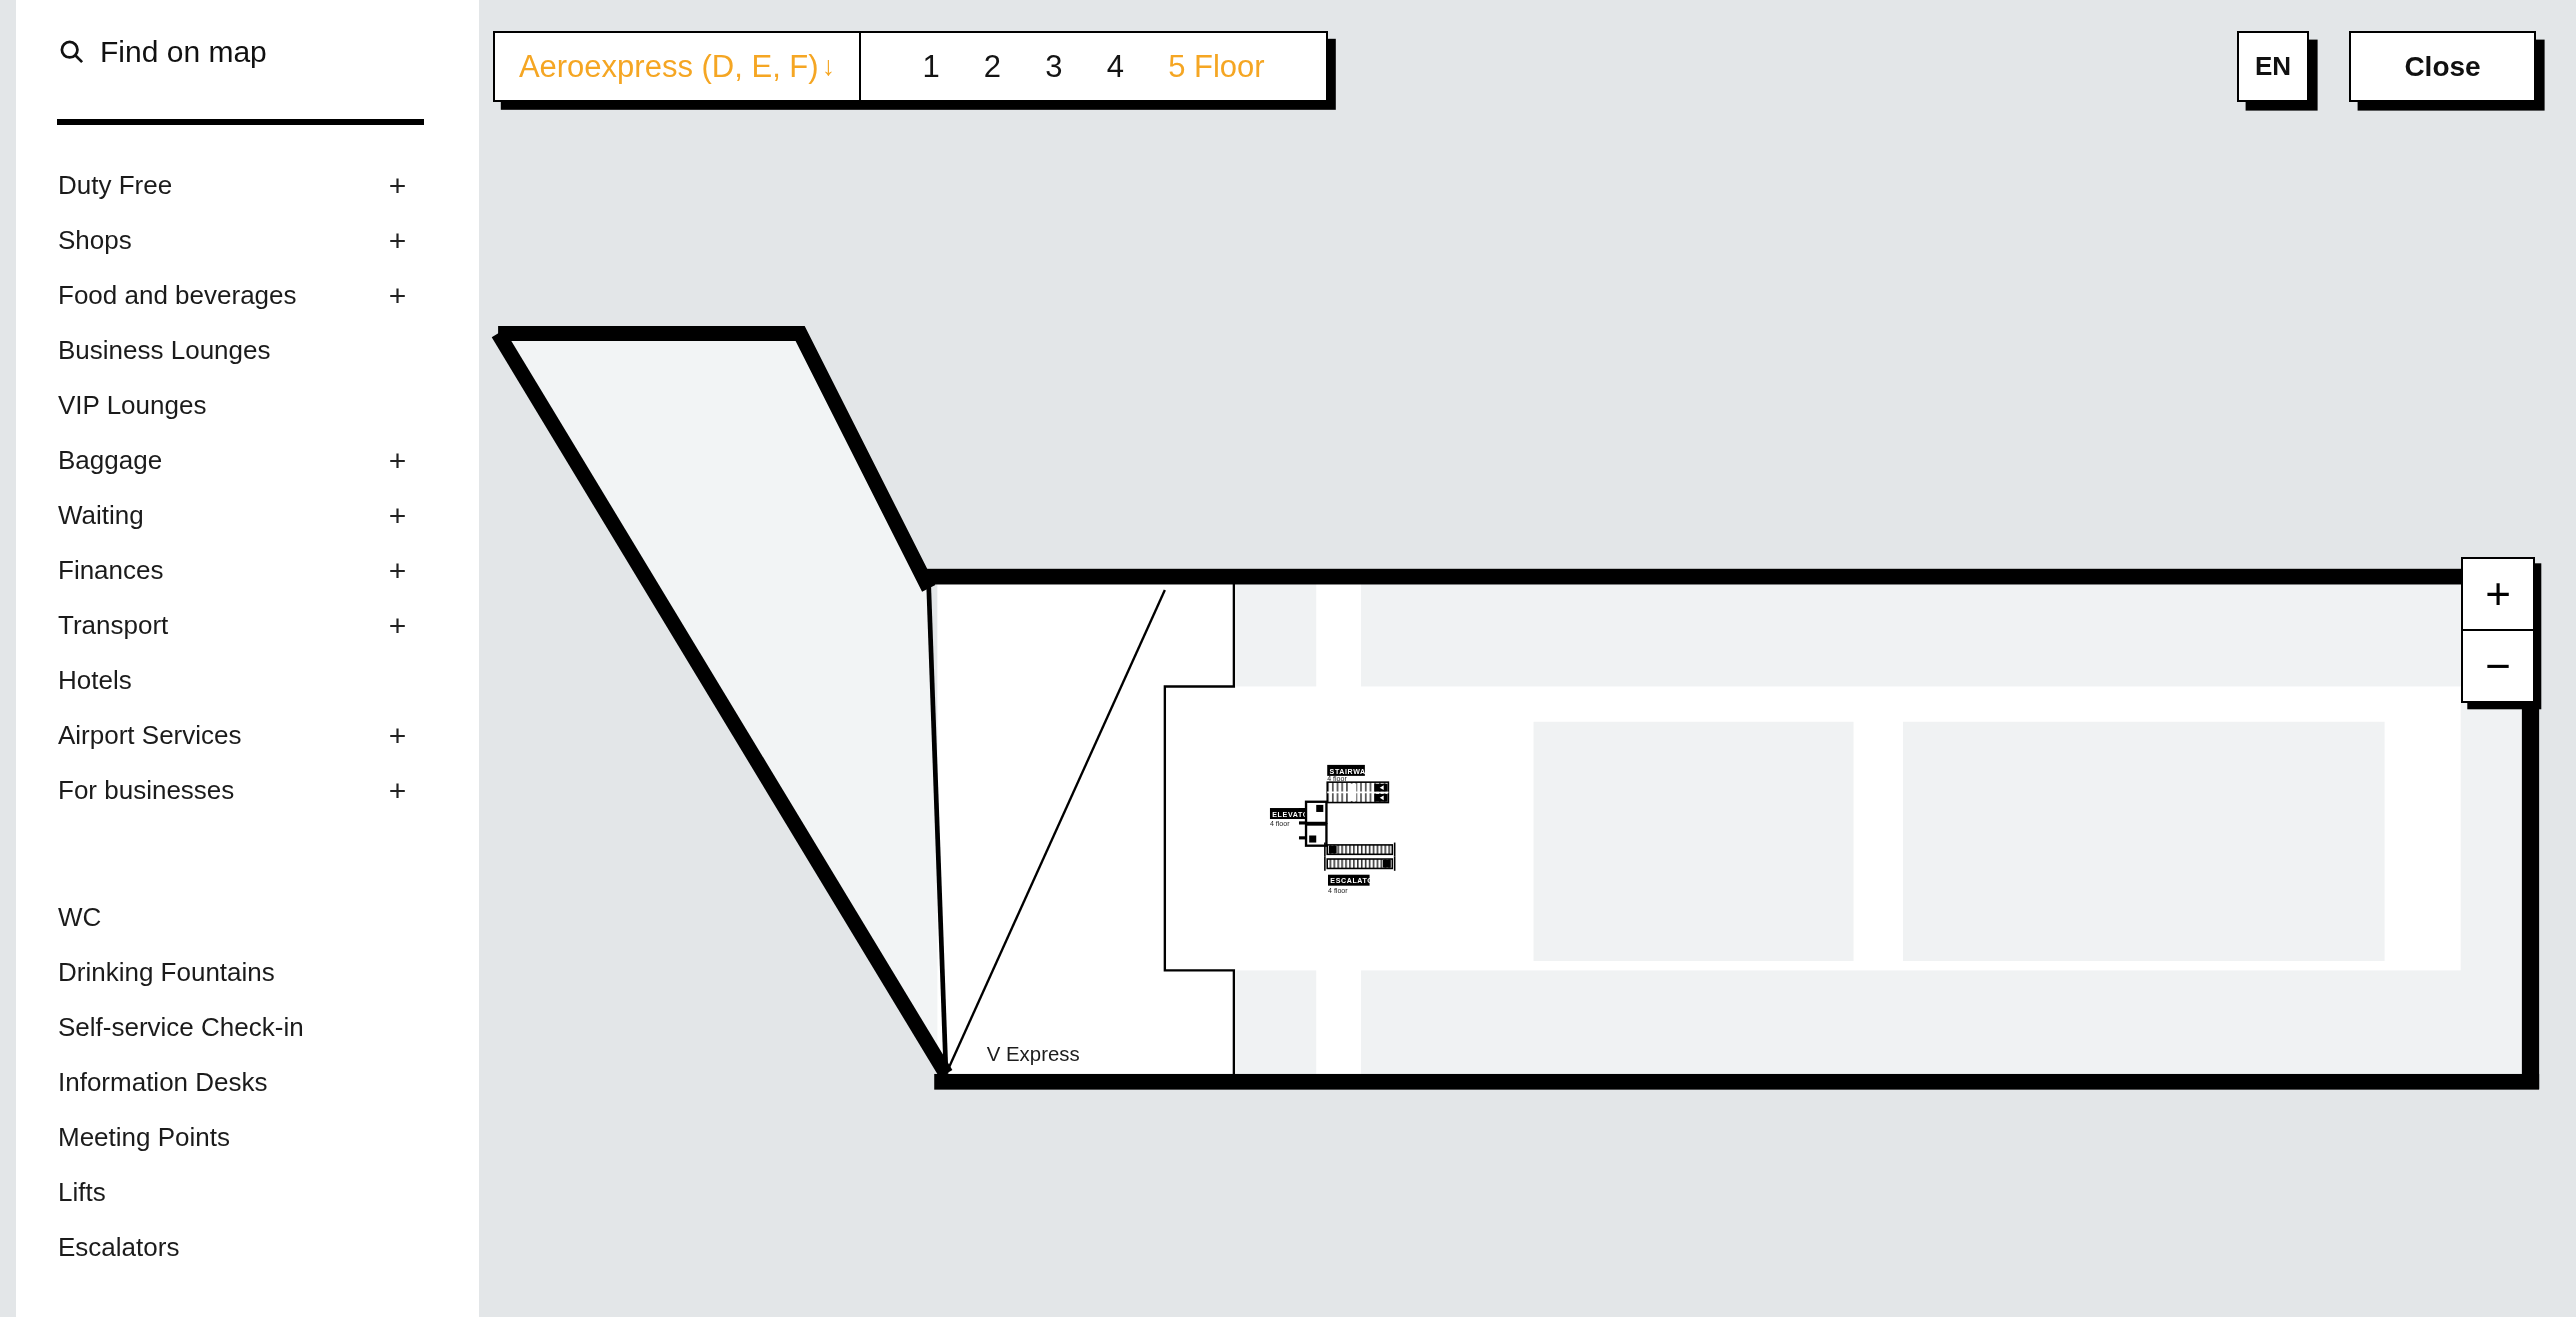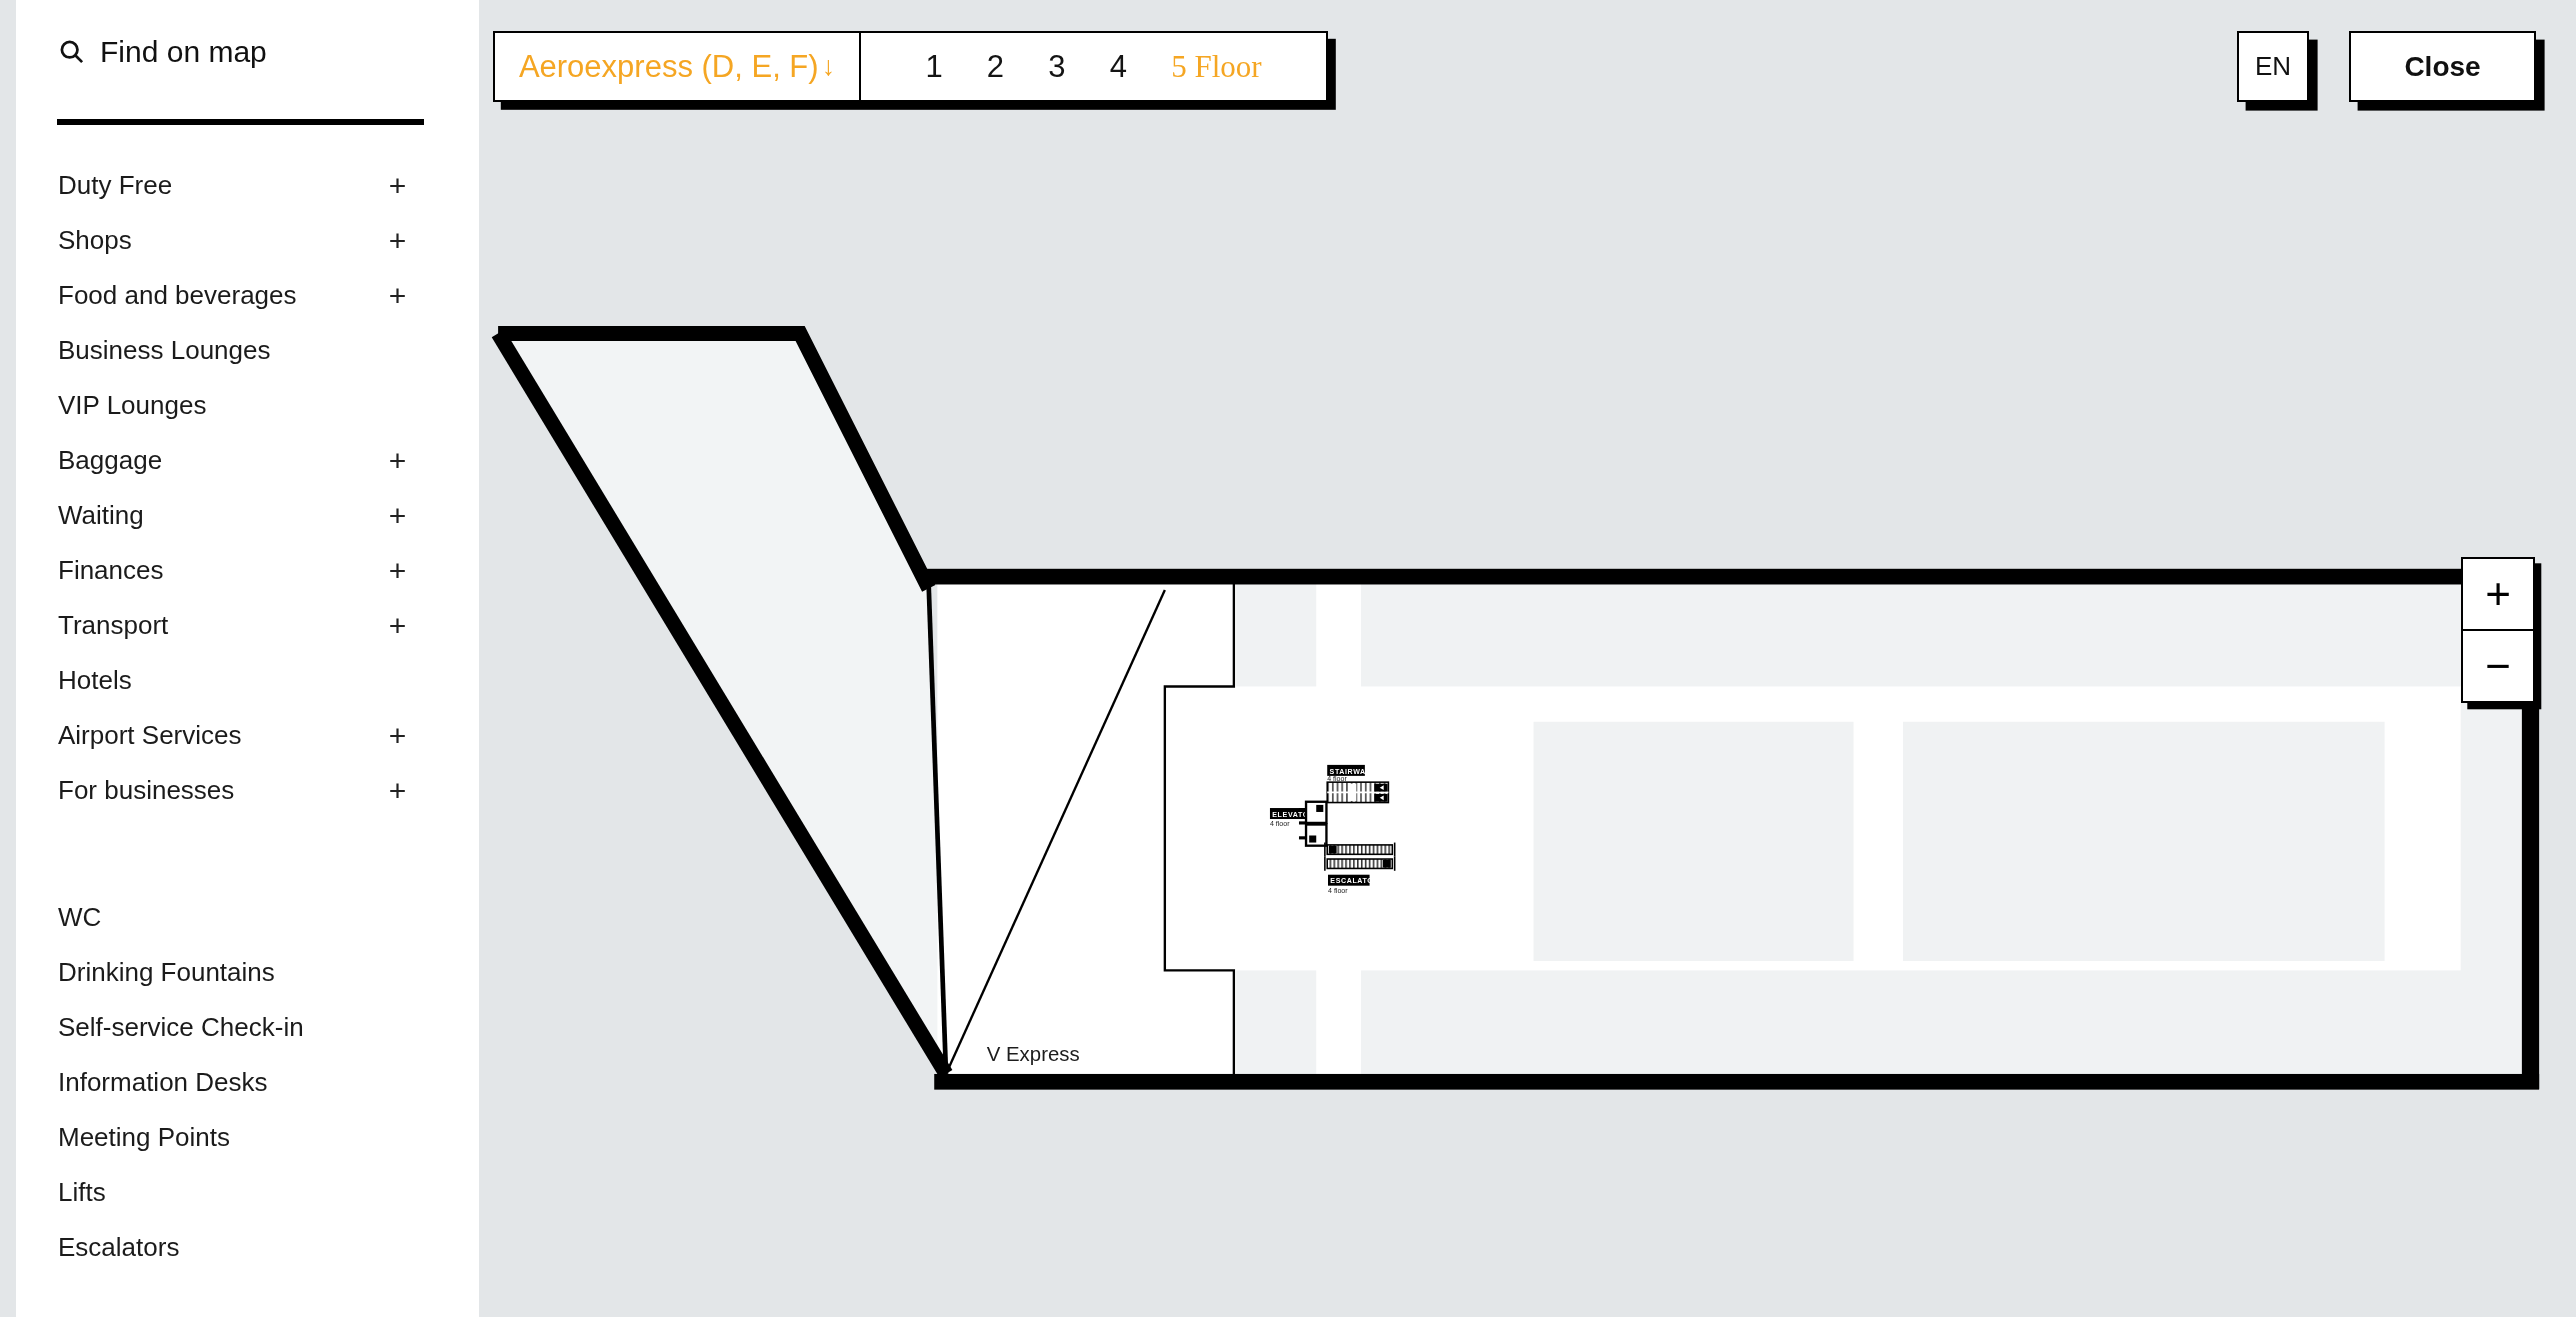--- a/index.html
+++ b/index.html
@@ -21,24 +21,24 @@
   .mrow .lbl{font-size:26px;color:#1b1b1b;}
   .mrow .plus{font-size:30px;color:#222;font-weight:300;width:31px;text-align:center;}
   
   .selector-box{position:absolute;left:493px;top:31px;width:835px;height:71px;background:#fff;
     border:2.4px solid #000;box-shadow:7.8px 7.8px 0 #000;display:flex;z-index:6;box-sizing:border-box;}
   .seg-terminal{width:364px;display:flex;align-items:center;justify-content:center;gap:3px;cursor:pointer;}
   .seg-terminal .t{font-size:31px;color:#F5A623;}
   .seg-terminal .arr{font-size:27px;color:#F5A623;}
   .seg-floors{flex:1;border-left:2.4px solid #000;display:flex;align-items:center;justify-content:center;gap:38px;}
   .seg-floors span{font-size:31px;color:#141414;cursor:pointer;padding:0 3.1px;}
-  .seg-floors span.active{color:#F5A623;font-family:Liberation Serif, serif;}
+  .seg-floors span.active{color:#F5A623;}
   .btn{position:absolute;top:31px;height:71px;background:#fff;border:2.4px solid #000;box-shadow:8.6px 8.6px 0 #000;
     display:flex;align-items:center;justify-content:center;cursor:pointer;z-index:6;box-sizing:border-box;}
-  .btn-en{left:2237px;width:72px;font-size:26px;font-weight:normal;color:#111;}
+  .btn-en{left:2237px;width:72px;font-size:26px;font-weight:bold;color:#111;}
   .btn-close{left:2349px;width:187px;font-size:28px;font-weight:bold;color:#111;}
   
   .zoom-stack{position:absolute;left:2461px;top:557px;box-shadow:6.3px 6.3px 0 #000;z-index:6;}
   .zbtn{width:74px;height:74px;background:#fff;border:2.4px solid #000;box-sizing:border-box;
     display:flex;align-items:center;justify-content:center;font-size:44px;font-weight:300;color:#000;cursor:pointer;}
   .zbtn.minus{margin-top:-2.4px;}
   
   .mapsvg{position:absolute;left:0;top:0;z-index:1;}
   text{font-family:"Liberation Sans", sans-serif;}
   .maplabel{font-size:9px;font-weight:bold;fill:#fff;letter-spacing:.8px;}

